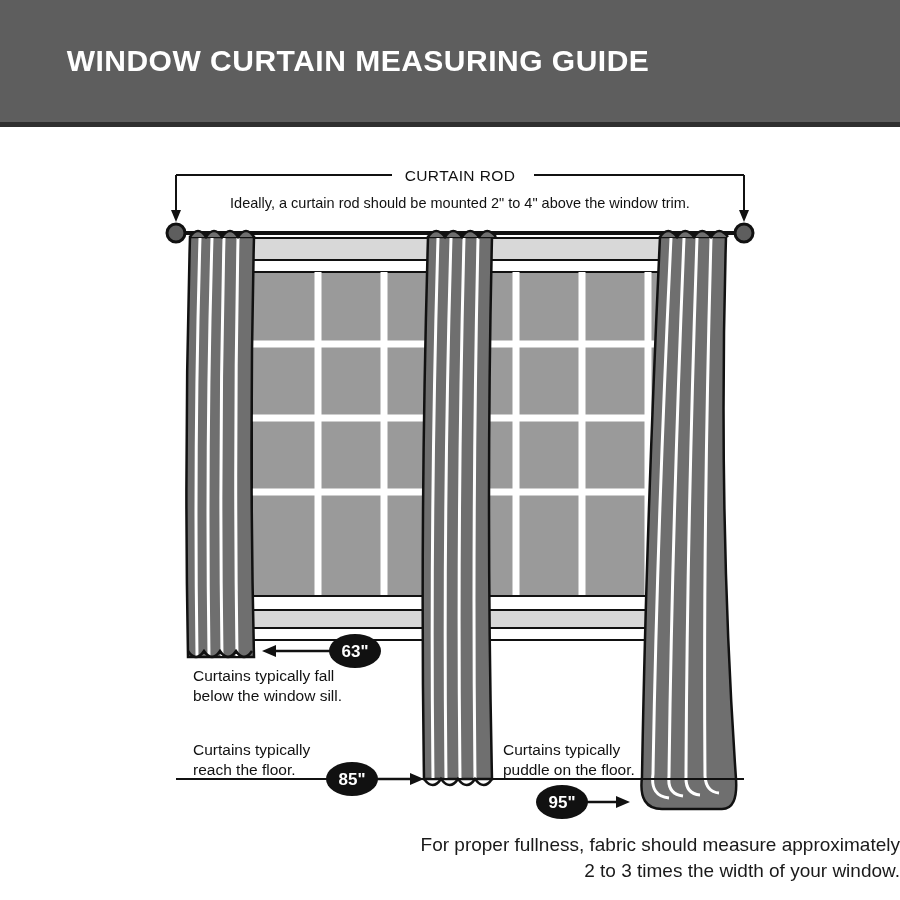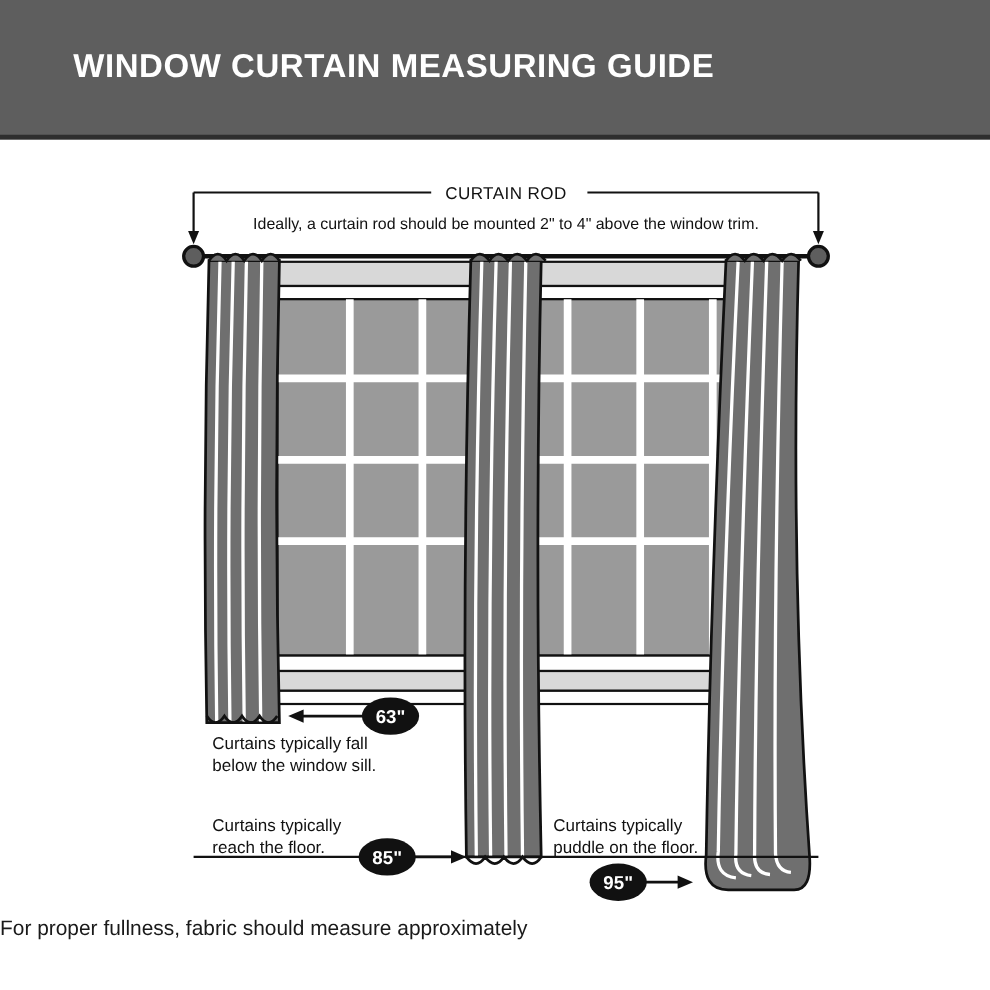--- a/index.html
+++ b/index.html
@@ -64,21 +64,21 @@
   }
   .diagram svg {
     display: block;
   }
   
   .footer-note {
     position: absolute;
     left: 0;
     top: 832px;
     width: 900px;
-    text-align: left;
+    text-align: right;
     font-size: 19px;
     line-height: 26px;
     color: #1a1a1a;
   }
   .footer-note div { white-space: nowrap; }
   
   text { font-family: "Liberation Sans", sans-serif; fill: #111111; }
   .t-rodlabel { font-size: 15.5px; letter-spacing: 0.4px; }
   .t-note { font-size: 14.5px; }
   .t-body { font-size: 15.5px; }
@@ -195,15 +195,16 @@
         <text class="t-badge" x="562" y="666" text-anchor="middle">95"</text>
         <text class="t-body" x="503" y="613">Curtains typically</text>
         <text class="t-body" x="503" y="633">puddle on the floor.</text>
       </g>
 
     </svg>
   </div>
 
   <div class="footer-note">
     <div>For proper fullness, fabric should measure approximately</div>
+    <div>2 to 3 times the width of your window.</div>
   </div>
 
 </div>
 
 </body></html>

